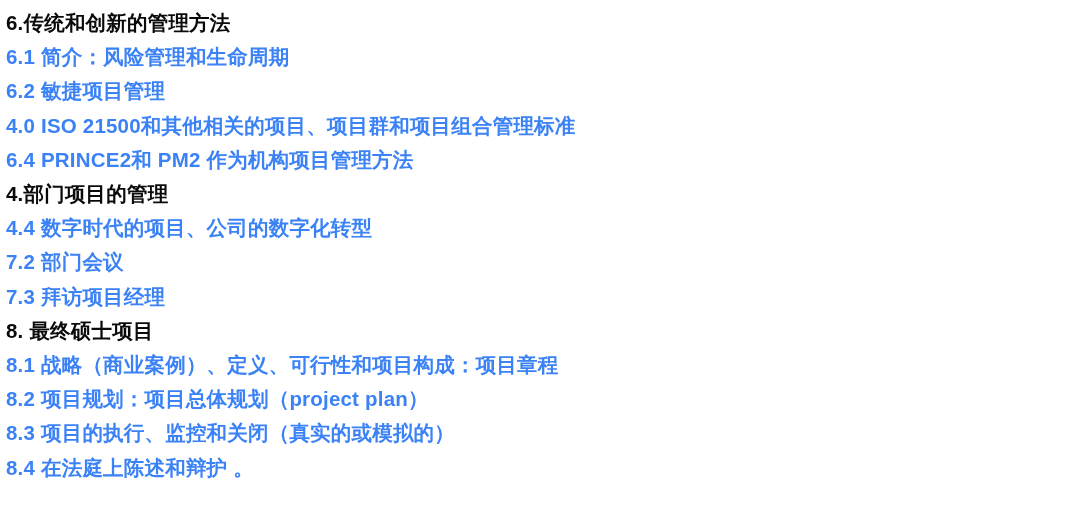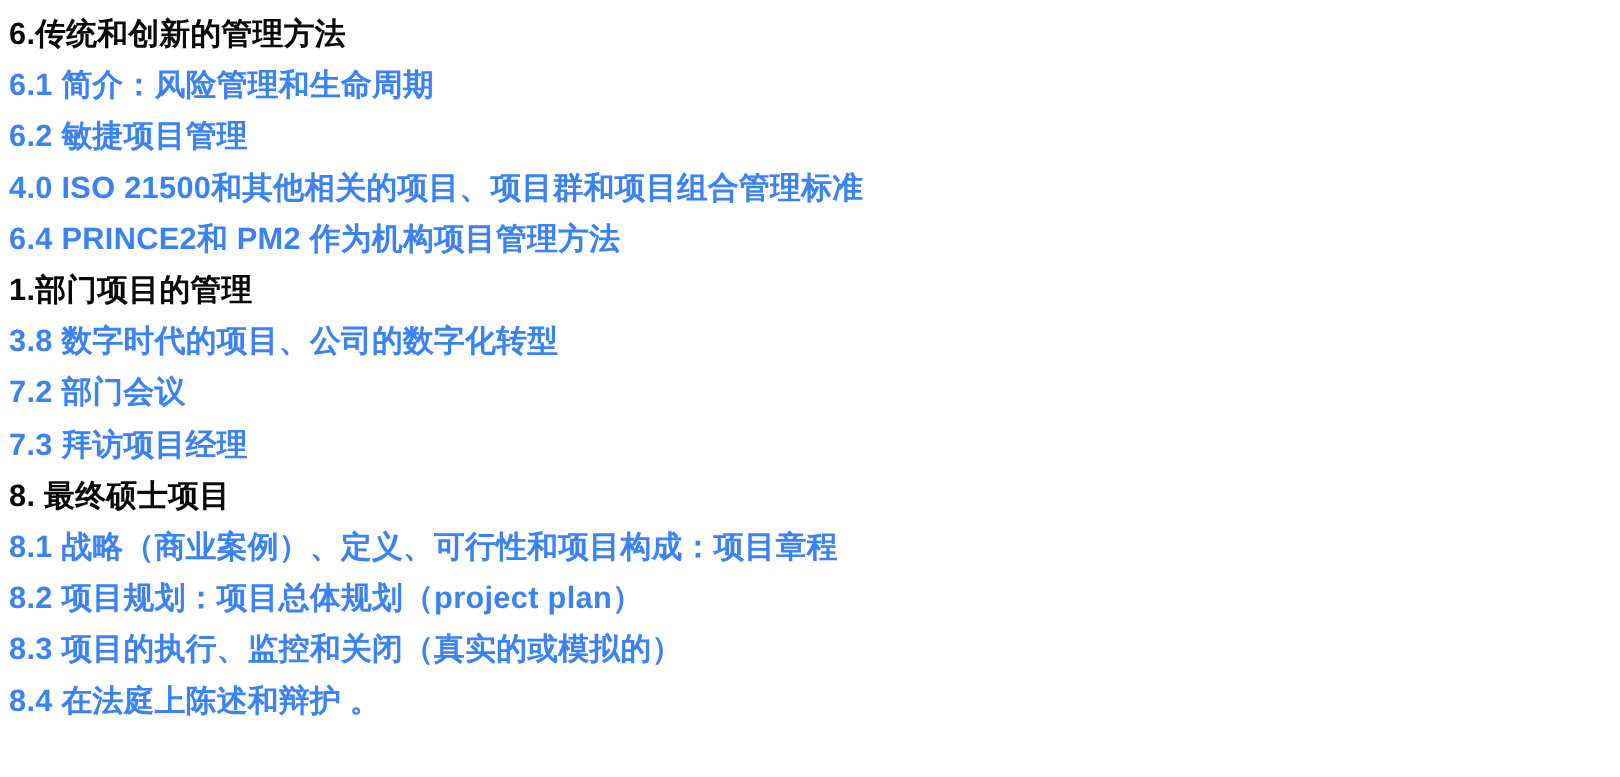--- a/index.html
+++ b/index.html
@@ -38,22 +38,22 @@
 </style>
 </head>
 <body>
 
 <div class="doc">
   <div class="line heading">6.传统和创新的管理方法</div>
   <div class="line item">6.1 简介：风险管理和生命周期</div>
   <div class="line item">6.2 敏捷项目管理</div>
   <div class="line item">4.0 ISO 21500和其他相关的项目、项目群和项目组合管理标准</div>
   <div class="line item">6.4 PRINCE2和 PM2 作为机构项目管理方法</div>
-  <div class="line heading">1.部门项目的管理</div>
-  <div class="line item">3.8 数字时代的项目、公司的数字化转型</div>
+  <div class="line heading">4.部门项目的管理</div>
+  <div class="line item">4.4 数字时代的项目、公司的数字化转型</div>
   <div class="line item">7.2 部门会议</div>
   <div class="line item">7.3 拜访项目经理</div>
   <div class="line heading">8. 最终硕士项目</div>
   <div class="line item">8.1 战略（商业案例）、定义、可行性和项目构成：项目章程</div>
   <div class="line item">8.2 项目规划：项目总体规划（project plan）</div>
   <div class="line item">8.3 项目的执行、监控和关闭（真实的或模拟的）</div>
   <div class="line item">8.4 在法庭上陈述和辩护 。</div>
 </div>
 
 </body></html>

